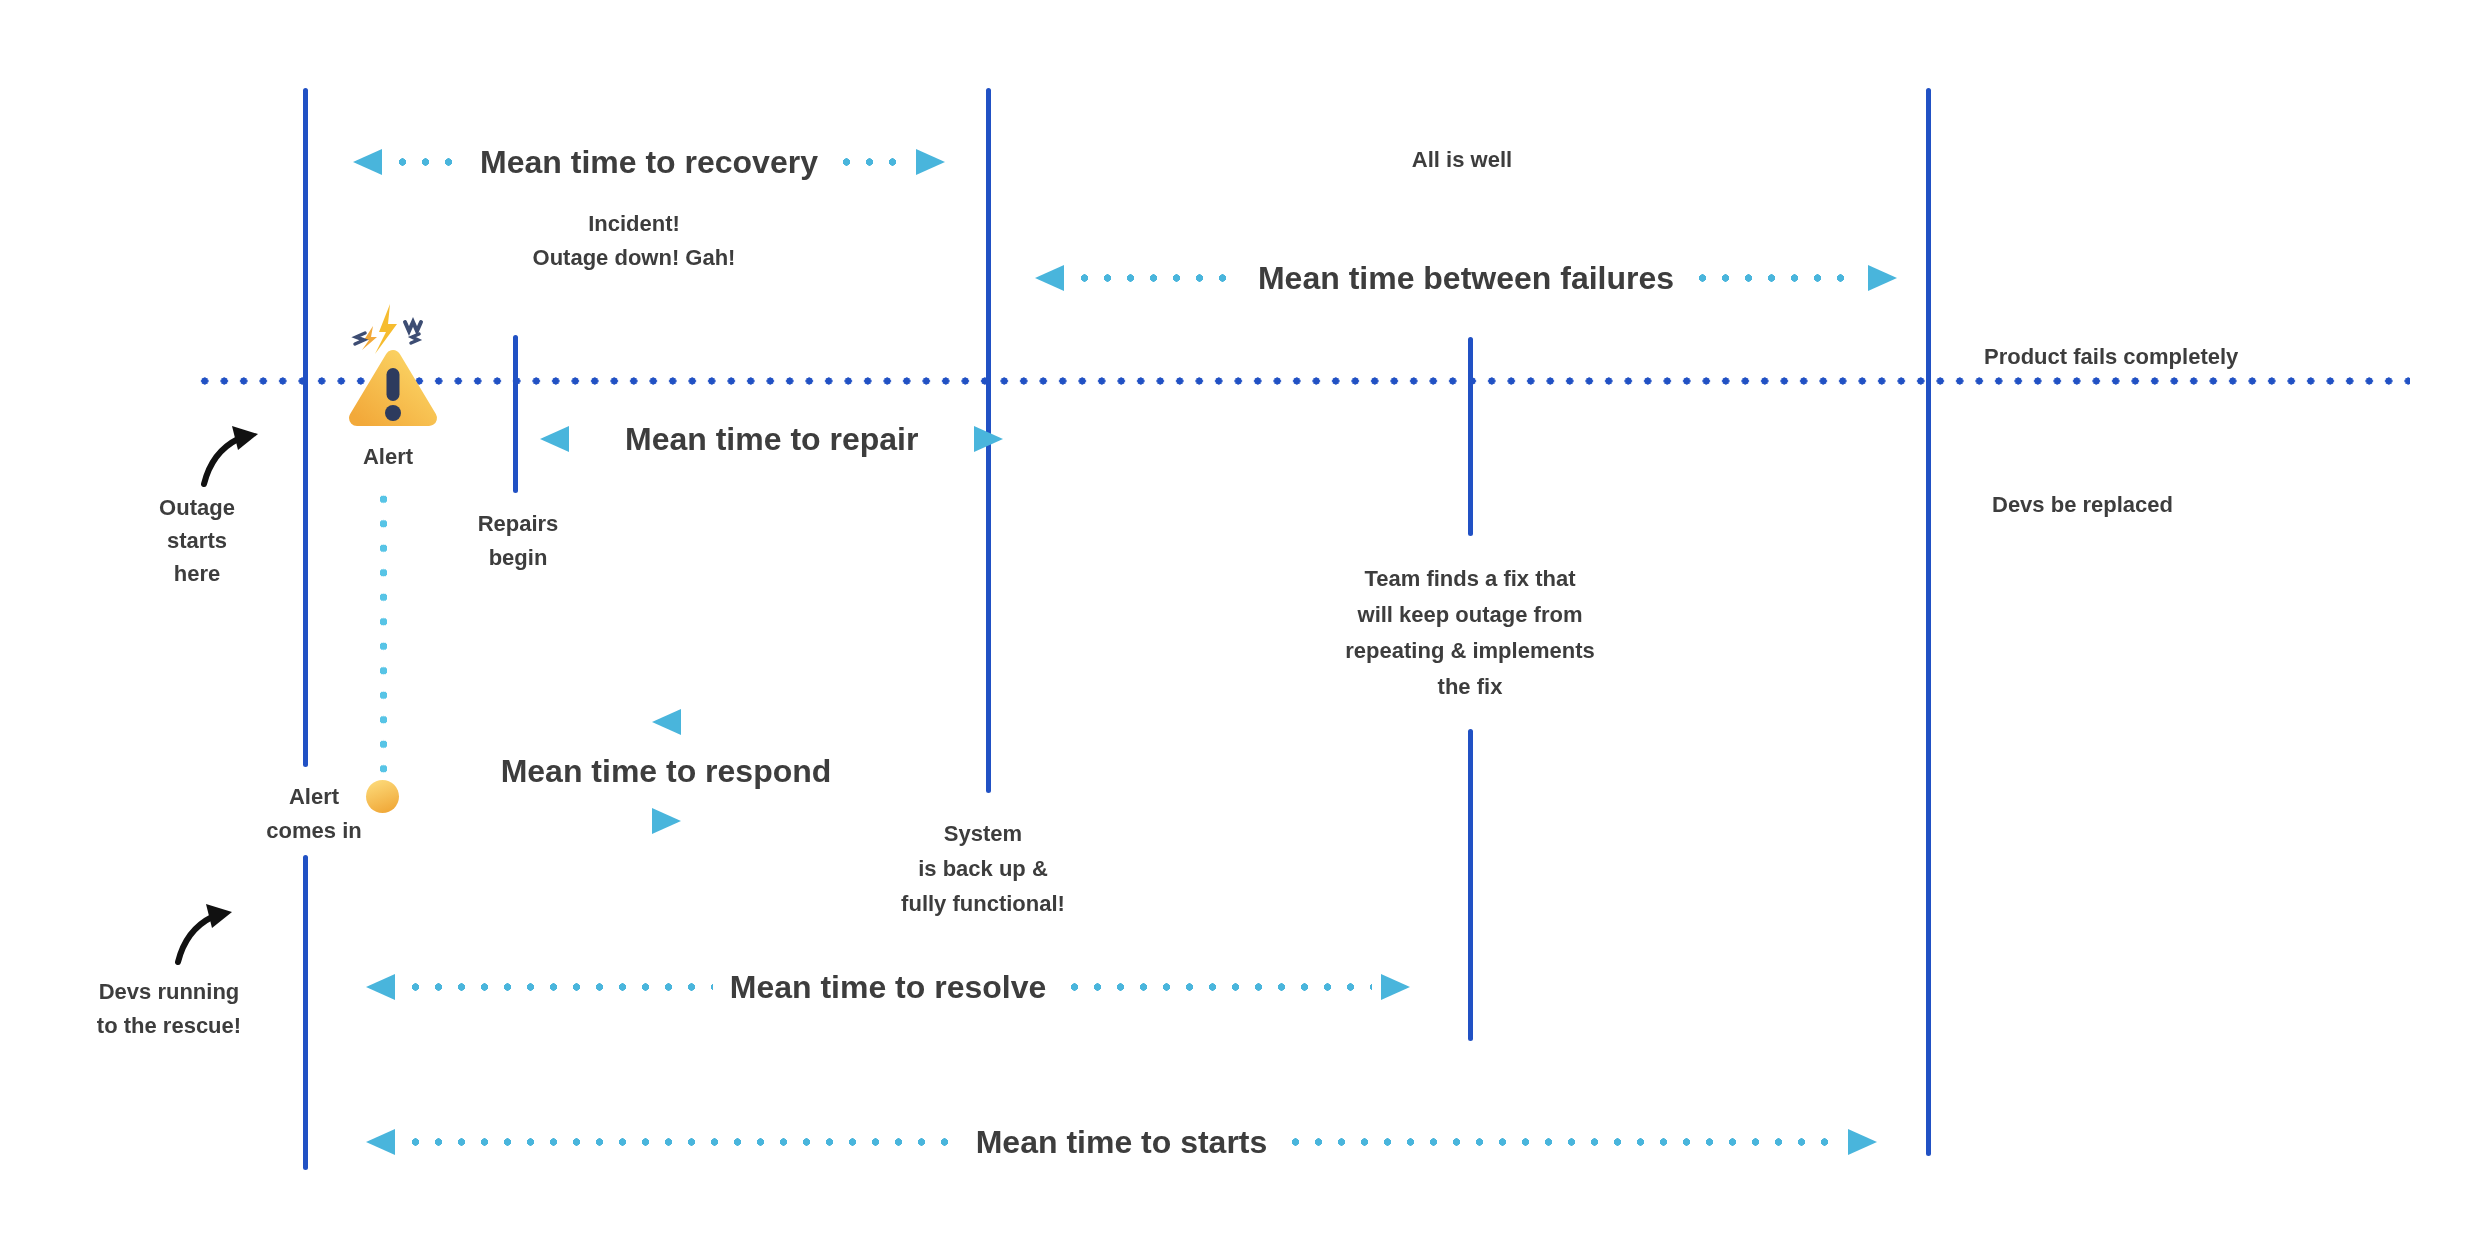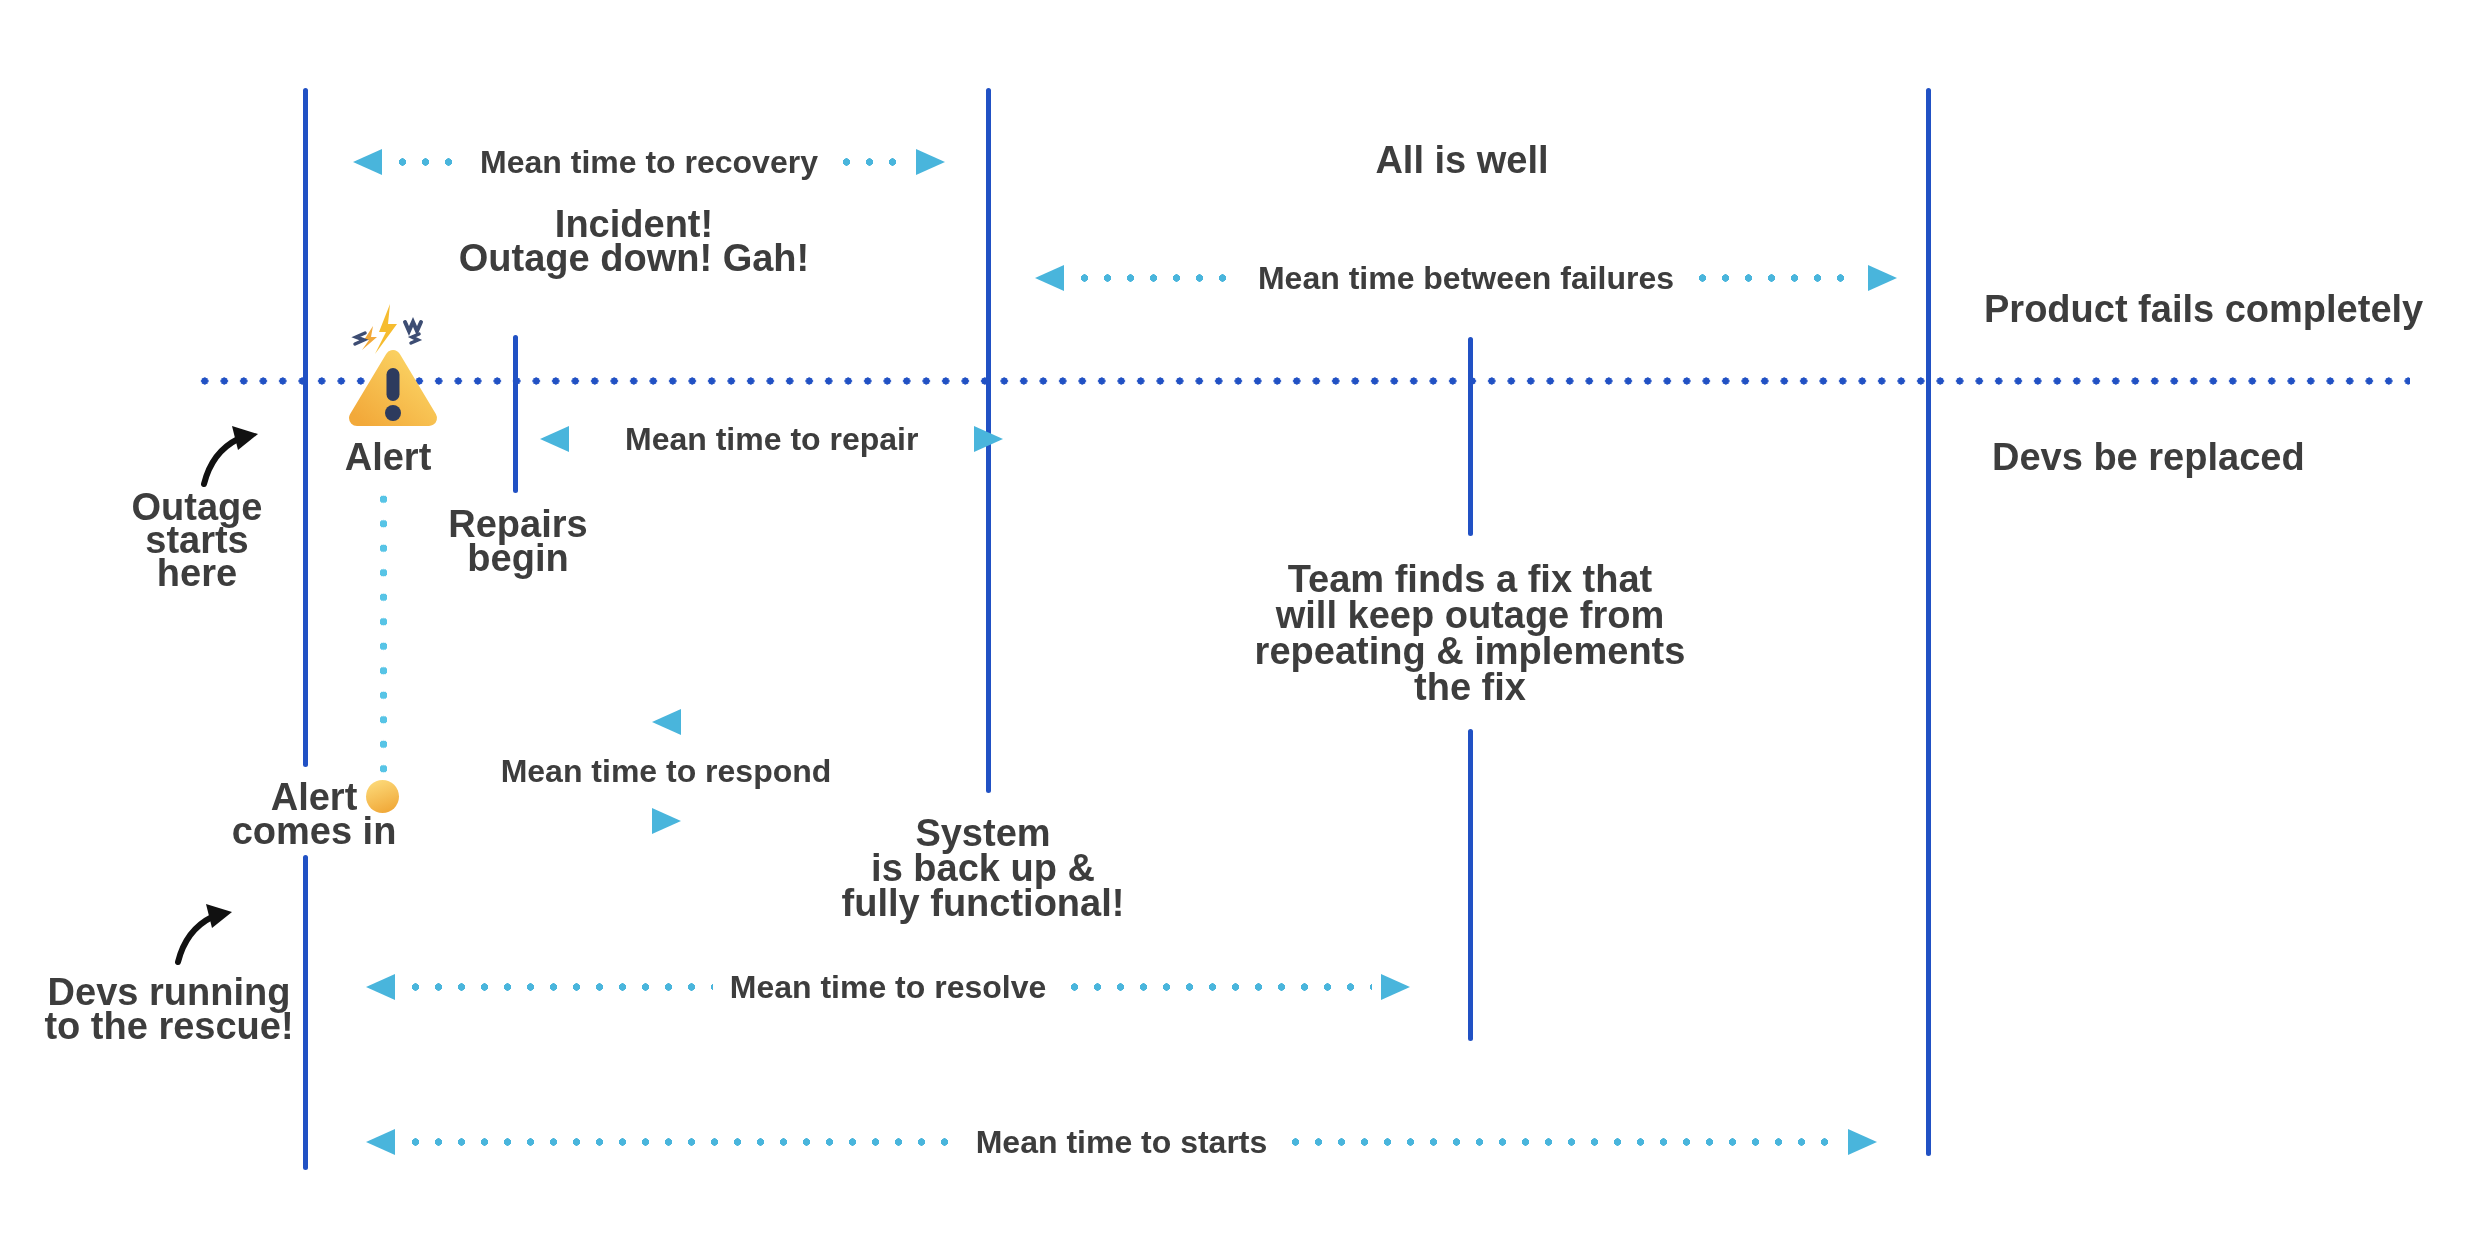--- a/index.html
+++ b/index.html
@@ -48,27 +48,27 @@
     background-size:23px 8px;
     background-repeat:repeat-x;
     background-position:left center;
   }
   .mlabel{
     font-size:32px;font-weight:700;color:var(--text,#3d3d3d);
     white-space:nowrap;padding:0 8px;letter-spacing:0px;
   }
   .note{
     position:absolute;
-    font-size:38px;font-weight:700;color:var(--text,#3d3d3d);
+    font-size:22px;font-weight:700;color:var(--text,#3d3d3d);
     line-height:34px;
     white-space:pre-line;
     text-align:center;
     transform:translateX(-50%);
   }
-  .note.leftalign{transform:none;text-align:right;}
+  .note.leftalign{transform:none;text-align:right;margin-top:48px;}
   .note.lh36{line-height:36px;}
   .dot-icon{
     position:absolute;
     width:33px;height:33px;border-radius:50%;
     background:linear-gradient(160deg,#fcd877 10%,#f0a838 90%);
   }
   svg{position:absolute;overflow:visible;}
 </style>
 </head>
 <body>

